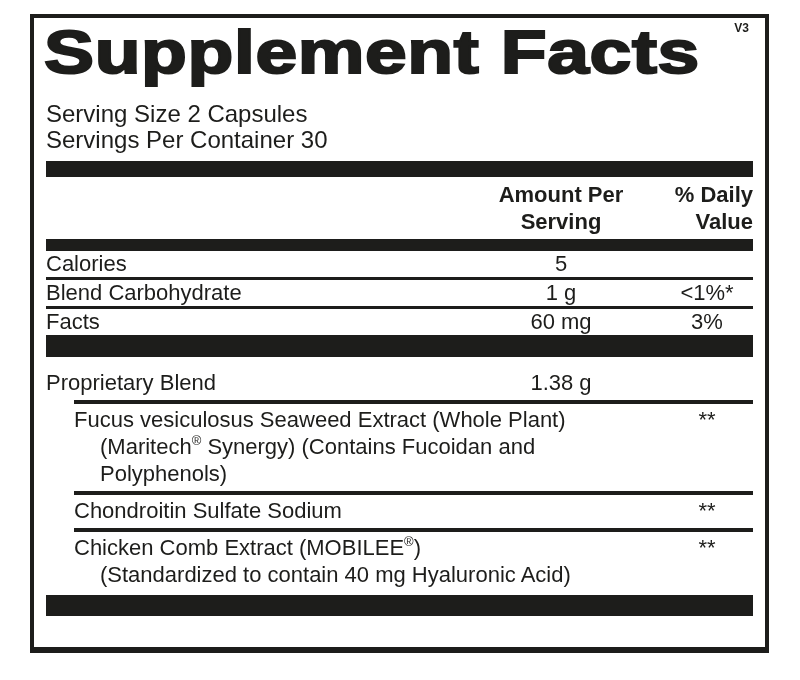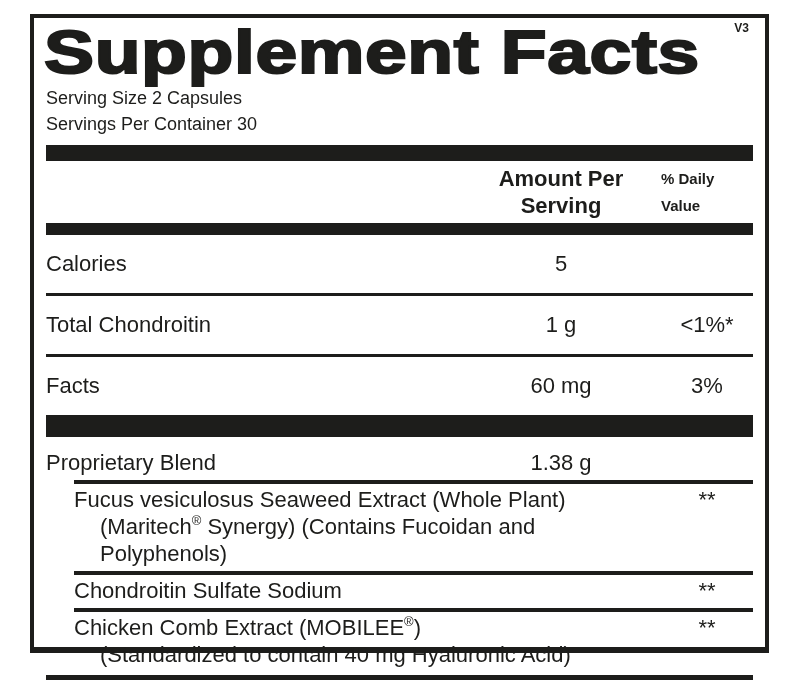--- a/index.html
+++ b/index.html
@@ -6,33 +6,33 @@
   .sheet{position:relative;width:800px;height:680px;background:#ffffff;
          font-family:"Liberation Sans","DejaVu Sans",sans-serif;color:#1d1d1b;}
   .frame{position:absolute;left:30px;top:14px;width:739px;height:639px;
          box-sizing:border-box;border:4px solid #1d1d1b;border-bottom-width:6px;
          padding:0 12px;background:#fff;}
   .title{margin:3px 0 0 -2px;font-size:62px;line-height:62px;font-weight:bold;
          white-space:nowrap;letter-spacing:.5px;-webkit-text-stroke:2.1px #1d1d1b;
          transform:scaleX(1.21);transform-origin:left center;}
   .version{position:absolute;top:3px;right:16px;font-size:12px;font-weight:bold;
            letter-spacing:0;}
-  .serving{margin-top:2px;font-size:18px;line-height:26px;}
+  .serving{margin-top:18px;font-size:24px;line-height:26px;}
   .bar{background:#1d1d1b;width:100%;}
   .bar1{height:16px;margin-top:8px;}
   .bar2{height:12px;}
   .bar3{height:22px;}
   .bar4{height:21px;margin-top:3px;}
   .hdr{display:flex;align-items:flex-start;padding:4px 0;}
   .hdr .sp{flex:1;}
   .hdr .amt{width:200px;text-align:center;font-weight:bold;font-size:22px;line-height:27px;}
   .hdr .amt span{display:inline-block;width:140px;}
-  .hdr .dv{width:92px;text-align:left;font-weight:bold;font-size:15px;line-height:27px;}
+  .hdr .dv{width:92px;text-align:right;font-weight:bold;font-size:22px;line-height:27px;}
   .hdr .dv span{display:inline-block;width:84px;}
-  .row{display:flex;align-items:center;font-size:22px;line-height:26px;padding:16px 0;}
+  .row{display:flex;align-items:center;font-size:22px;line-height:26px;padding:0 0;}
   .row+.row{border-top:3px solid #1d1d1b;}
   .row .nm{flex:1;}
   .row .amt{width:200px;text-align:center;}
   .row .dv{width:92px;text-align:center;}
   .blendrow{display:flex;align-items:center;font-size:22px;line-height:26px;padding:13px 0 4px;}
   .blendrow .nm{flex:1;}
   .blendrow .amt{width:200px;text-align:center;}
   .blendrow .dv{width:92px;}
   .sub{margin-left:28px;border-top:4px solid #1d1d1b;display:flex;
        align-items:flex-start;font-size:22px;line-height:27px;padding:2px 0 4px;}
@@ -67,21 +67,21 @@
 
     <div class="bar bar2"></div>
 
     <div>
       <div class="row">
         <div class="nm">Calories</div>
         <div class="amt">5</div>
         <div class="dv"></div>
       </div>
       <div class="row">
-        <div class="nm">Total Chondroitin</div>
+        <div class="nm">Blend Carbohydrate</div>
         <div class="amt">1 g</div>
         <div class="dv">&lt;1%*</div>
       </div>
       <div class="row">
         <div class="nm">Facts</div>
         <div class="amt">60 mg</div>
         <div class="dv">3%</div>
       </div>
     </div>
 

